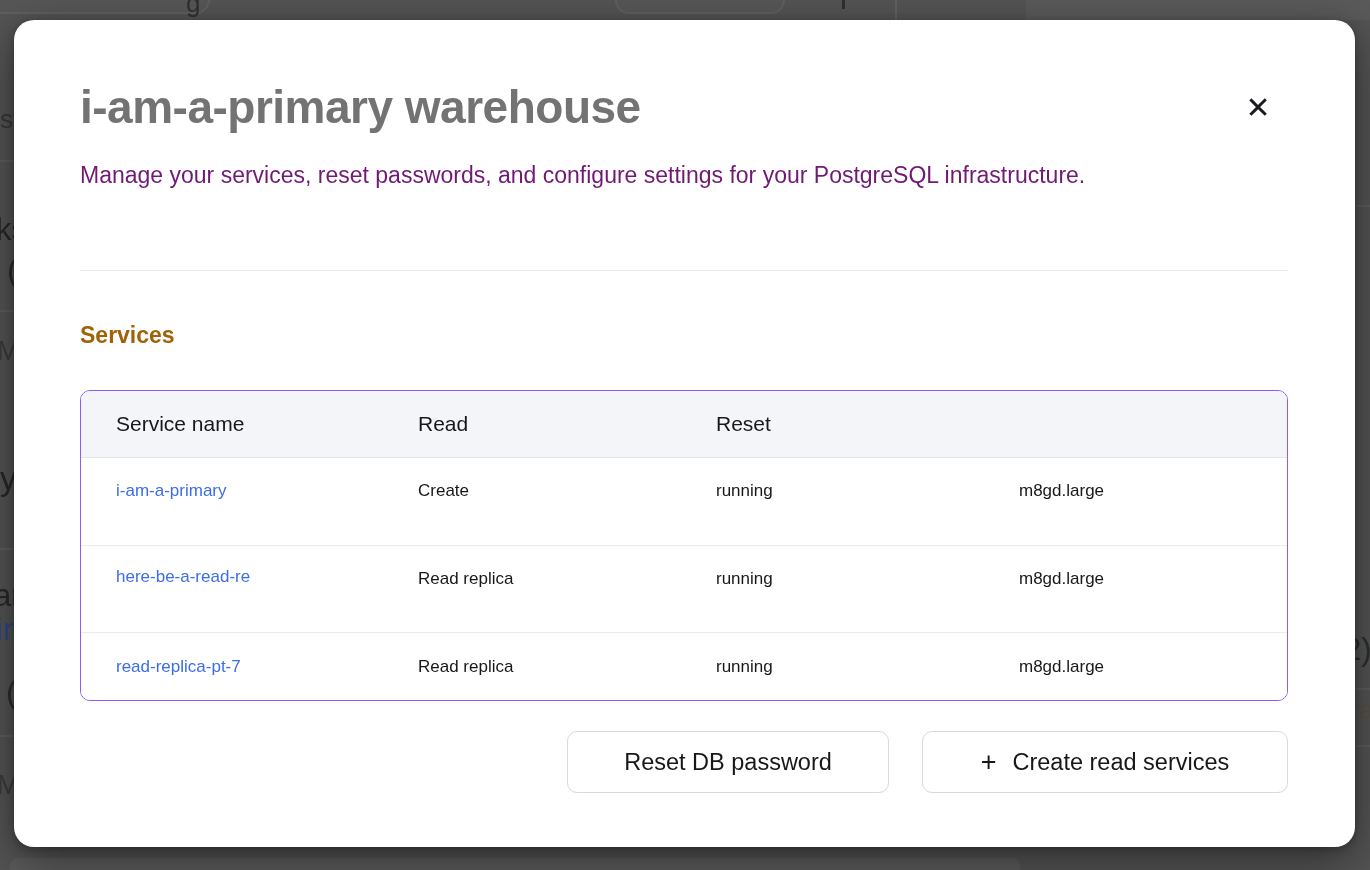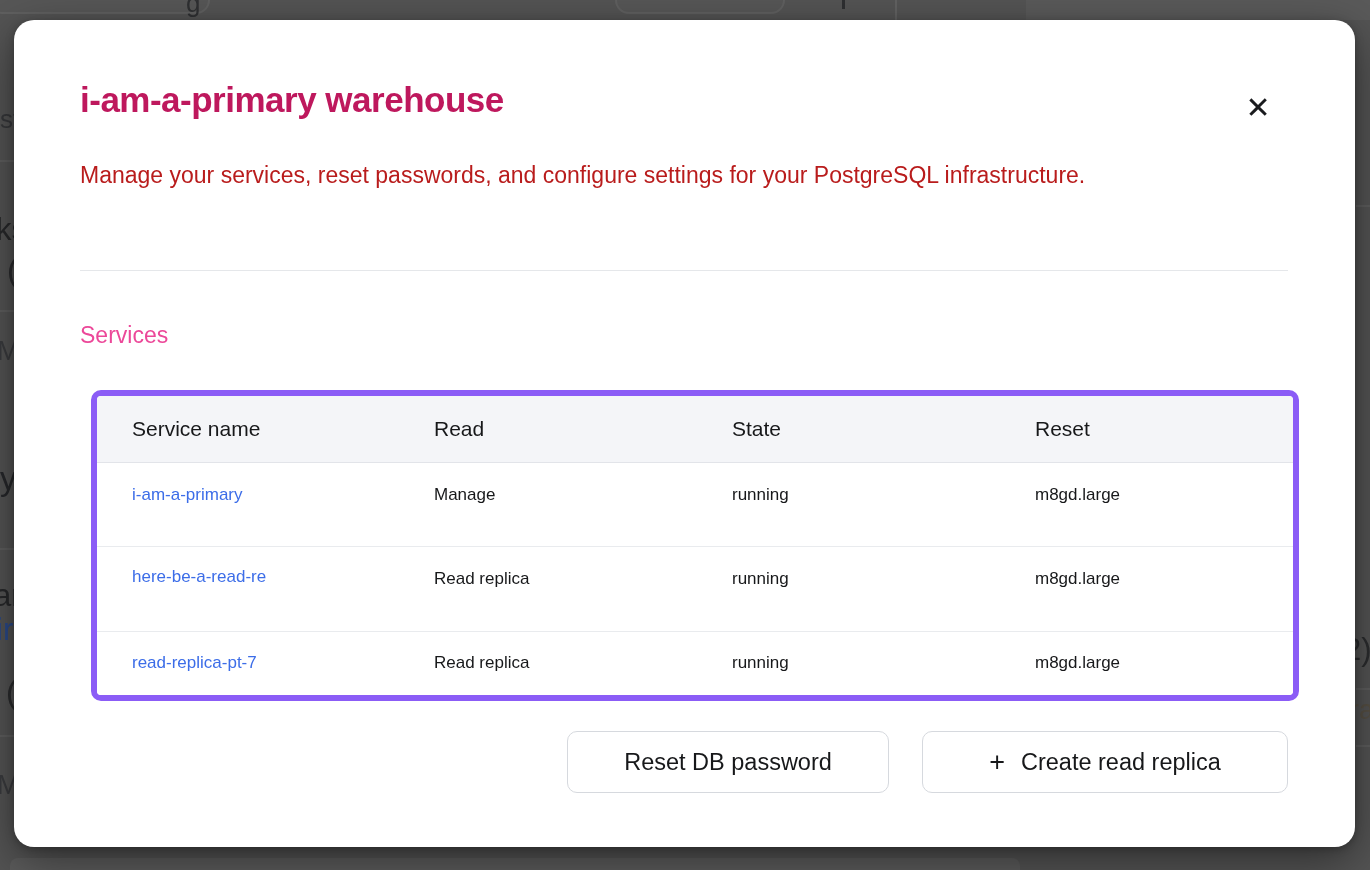--- a/index.html
+++ b/index.html
@@ -19,42 +19,42 @@
   .bg-lightband { position:absolute; background:#5a5a5a; }
 
   
   .modal {
     position:absolute; left:14px; top:20px; width:1341px; height:827px;
     background:#ffffff; border-radius:20px;
     box-shadow:0 14px 48px rgba(0,0,0,0.45), 0 2px 8px rgba(0,0,0,0.25);
   }
   .modal-title {
     position:absolute; left:66px; top:60px;
-    font-size:35px; font-weight:700; letter-spacing:-0.5px; color:#be185d;
+    font-size:46px; font-weight:700; letter-spacing:-0.5px; color:#737373;
   }
   .close-btn {
     position:absolute; right:72px; top:62px; width:50px; height:50px;
     display:flex; align-items:center; justify-content:center;
     font-size:30px; color:#1a1b1e; cursor:pointer; background:none; border:none;
   }
   .modal-desc {
     position:absolute; left:66px; top:134px; width:1135px;
-    font-size:23px; line-height:42px; color:#b91c1c; font-weight:400;
+    font-size:23px; line-height:42px; color:#701a75; font-weight:400;
   }
   .divider { position:absolute; left:66px; right:67px; top:250px; height:1px; background:#e5e7ea; }
   .section-heading {
     position:absolute; left:66px; top:302px;
-    font-size:23px; font-weight:400; color:#ec4899;
+    font-size:23px; font-weight:700; color:#a16207;
   }
 
   
   .services-table {
-    position:absolute; left:77px; top:370px; width:1208px; height:311px;
-    border:6px solid #8b5cf6; border-radius:10px; overflow:hidden;
-    display:flex; flex-direction:column; background:#fff;justify-content:flex-end;
+    position:absolute; left:66px; top:370px; width:1208px; height:311px;
+    border:1px solid #8b5cf6; border-radius:10px; overflow:hidden;
+    display:flex; flex-direction:column; background:#fff;
   }
   .t-head {
     height:67px; flex:0 0 67px; background:#f4f5f8; border-bottom:1px solid #e2e4e9;
     display:grid; grid-template-columns:337px 298px 303px 1fr; align-items:center;
     font-size:21px; font-weight:500; color:#17181a;
   }
   .t-row {
     flex:1; display:grid; grid-template-columns:337px 298px 303px 1fr;
     align-items:center; font-size:17px; background:#fff;
   }
@@ -121,29 +121,28 @@
 
   <div class="divider"></div>
 
   <h2 class="section-heading">Services</h2>
 
   <div class="services-table">
 
     <div class="t-head">
       <div class="cell-first">Service name</div>
       <div>Read</div>
-      <div>State</div>
       <div>Reset</div>
     </div>
 
     <div class="t-row">
       <div class="cell-first">
         <a class="service-link">i-am-a-primary</a>
       </div>
-      <div>Manage</div>
+      <div>Create</div>
       <div>running</div>
       <div>m8gd.large</div>
     </div>
 
     <div class="t-row">
       <div class="cell-first">
         <a class="service-link clip">here-be-a-read-re</a>
       </div>
       <div>Read replica</div>
       <div>running</div>
@@ -160,17 +159,17 @@
     </div>
 
   </div>
 
   <div class="actions">
     <button class="btn btn-reset">
       <span>Reset DB password</span>
     </button>
     <button class="btn btn-create">
       <span class="plus-glyph">+</span>
-      <span>Create read replica</span>
+      <span>Create read services</span>
     </button>
   </div>
 
 </div>
 
 </body></html>

